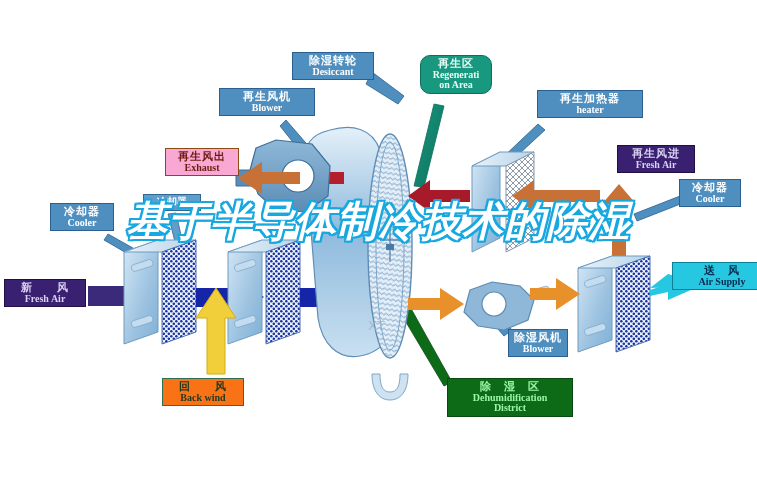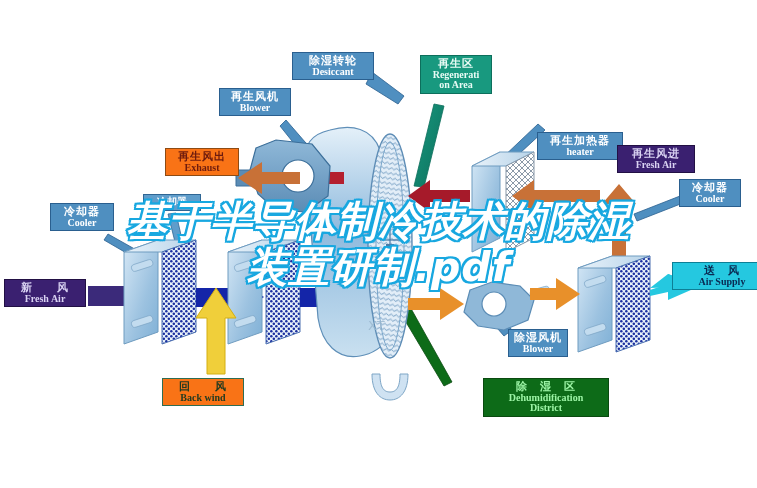--- a/index.html
+++ b/index.html
@@ -14,27 +14,27 @@
   .lbl .en{display:block;font-family:Liberation Serif, serif;font-size:10px;font-weight:bold;letter-spacing:0px;}
 
   
   .sty-blue{background:#4f8fc0;border:1px solid #2a5f8f;color:#ffffff;}
   .sty-blue2{background:#5f9dcb;border:1px solid #2f6694;color:#ffffff;}
   
   .sty-teal{background:#18997f;border:1px solid #0d6f5c;color:#e8fbf5;}
   
   .sty-purple{background:#3a2070;border:1px solid #221044;color:#d9d2f2;}
   
-  .sty-orange{background:#f97316;border:1px solid #8d4b14;color:#6d1b0e;}
+  .sty-orange{background:#f9a8d4;border:1px solid #8d4b14;color:#6d1b0e;}
   
   .sty-yellow{background:#f97316;border:1px solid #2f6d52;color:#233a20;}
   
   .sty-cyan{background:#25c8e0;border:1px solid #0d7f96;color:#0a2a52;}
   
-  .sty-green{background:#0d6b18;border:1px solid #0a4a10;color:#9df5a6;margin-left:36px;}
+  .sty-green{background:#0d6b18;border:1px solid #0a4a10;color:#9df5a6;}
 
   
   .lbl.small .cn{font-size:10px;letter-spacing:0;}
 
   
   #title{position:absolute;left:0;top:198px;width:757px;text-align:center;
          font-family:"DejaVu Sans","Liberation Sans",sans-serif;
          font-weight:bold;font-style:italic;font-size:41px;line-height:46px;
          color:#ffffff;letter-spacing:1px;
          -webkit-text-stroke:3px #19a8e0;
@@ -217,32 +217,32 @@
       <path d="M650 288 L700 286 L668 274 Z" fill="#25c8e0"></path>
     </g>
 
   </svg>
 
   <div class="lbl sty-blue" style="left:292px;top:52px;width:82px;">
     <span class="cn">除湿转轮</span>
     <span class="en">Desiccant</span>
   </div>
 
-  <div class="lbl sty-blue" style="left:219px;top:88px;width:72px;">
+  <div class="lbl sty-blue" style="left:219px;top:88px;width:96px;">
     <span class="cn">再生风机</span>
     <span class="en">Blower</span>
   </div>
 
-  <div class="lbl sty-teal" style="left:420px;top:55px;width:72px;">
+  <div class="lbl sty-teal" style="left:420px;top:55px;width:72px;border-radius:10px;">
     <span class="cn">再生区</span>
     <span class="en" style="white-space:pre-line;">Regenerati
 on Area</span>
   </div>
 
-  <div class="lbl sty-blue" style="left:537px;top:90px;width:86px;margin-top:42px;">
+  <div class="lbl sty-blue" style="left:537px;top:90px;width:106px;">
     <span class="cn">再生加热器</span>
     <span class="en">heater</span>
   </div>
 
   <div class="lbl sty-purple" style="left:617px;top:145px;width:78px;">
     <span class="cn">再生风进</span>
     <span class="en">Fresh Air</span>
   </div>
 
   <div class="lbl sty-orange" style="left:165px;top:148px;width:74px;">
@@ -285,16 +285,15 @@
   </div>
 
   <div class="lbl sty-green" style="left:447px;top:378px;width:126px;">
     <span class="cn">除　湿　区</span>
     <span class="en" style="white-space:pre-line;">Dehumidification
 District</span>
   </div>
 
   <div id="title">
     <span class="l1">基于半导体制冷技术的除湿</span>
-    <span class="l2">装置研制.pdf</span>
   </div>
 
 </div>
 
 </body></html>

